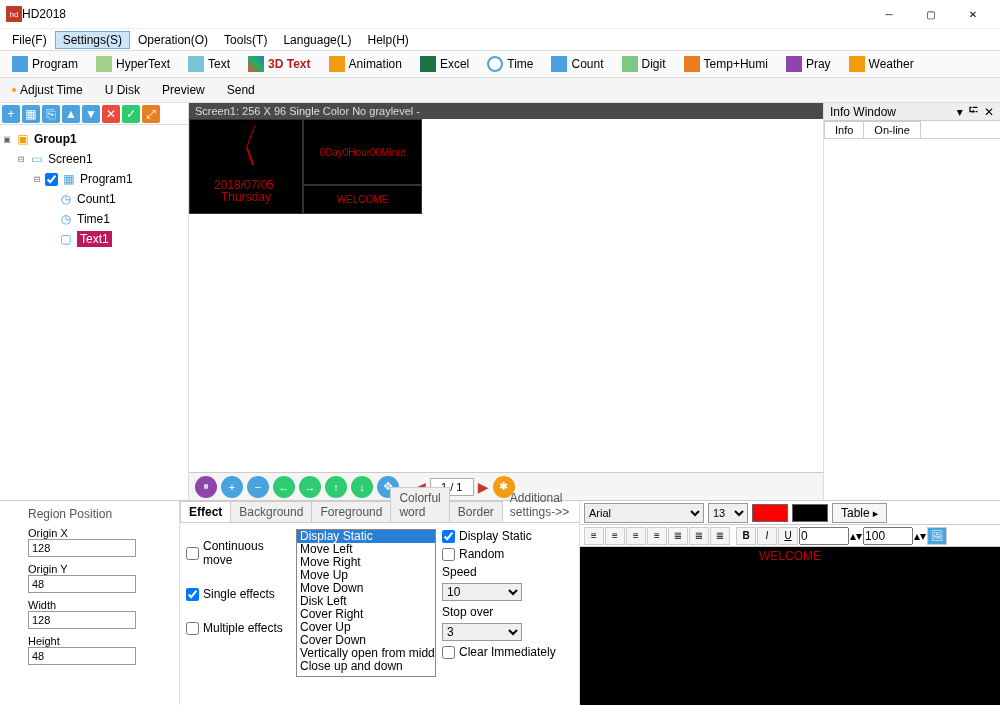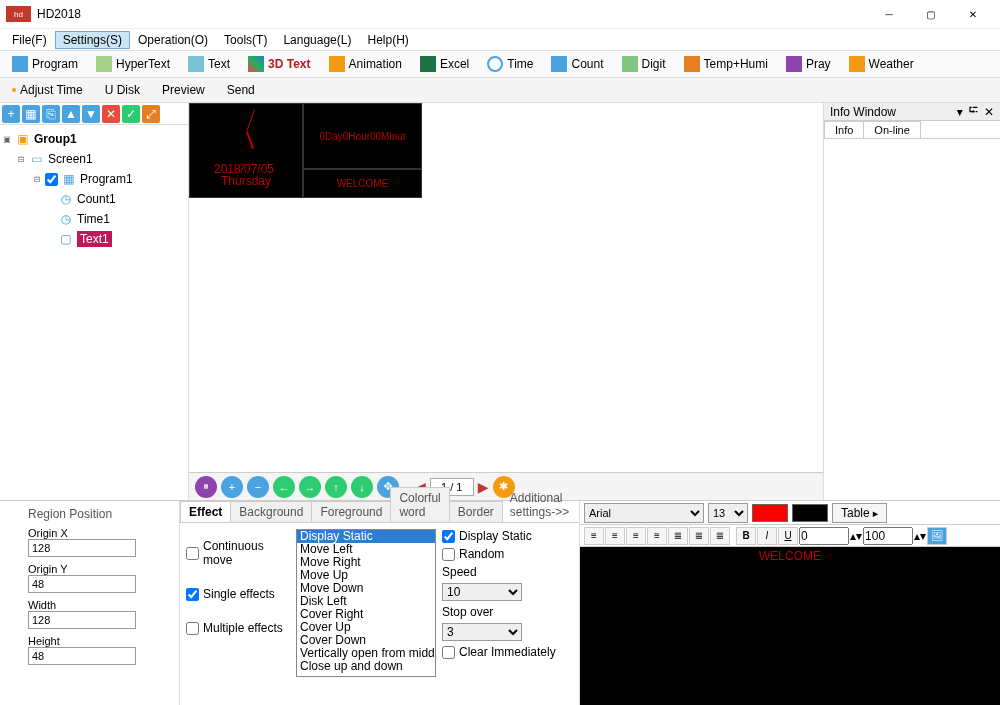--- a/index.html
+++ b/index.html
@@ -1,18 +1,18 @@
 <!DOCTYPE html>
 <html><head>
 <meta charset="utf-8">
 <style>
 * { box-sizing: border-box; margin: 0; padding: 0; font-family: "Segoe UI", Tahoma, sans-serif; font-size: 12px; }
 body { background: #fff; width: 1000px; height: 705px; overflow: hidden; display: flex; flex-direction: column; }
 .titlebar { height: 29px; display: flex; align-items: center; padding: 0 6px; background: #fff; border-bottom: 1px solid #eee; }
-.titlebar .icon { width: 25px; height: 16px; background: #c0392b; margin-right: 6px; display: flex; align-items: center; justify-content: center; color: #fff; font-size: 8px; }
+.titlebar .icon { width: 16px; height: 16px; background: #c0392b; display: flex; align-items: center; justify-content: center; color: #fff; font-size: 8px; }
 .titlebar .spacer { flex: 1; }
 .win-btn { width: 42px; height: 28px; display: flex; align-items: center; justify-content: center; font-family: "Segoe MDL2 Assets", sans-serif; font-size: 10px; }
 .menubar { height: 22px; display: flex; align-items: center; padding: 0 4px; border-bottom: 1px solid #ddd; }
 .menubar .mi { padding: 2px 8px; cursor: default; }
 .menubar .mi.selected { background: #cde6f7; border: 1px solid #79a8d1; padding: 1px 7px; }
 .ribbon { display: flex; align-items: center; padding: 2px 4px; border-bottom: 1px solid #ddd; background: #fafafa; }
 .ribbon .rb { display: flex; align-items: center; padding: 3px 8px; margin-right: 2px; cursor: default; gap: 4px; }
 .ribbon .ric { width: 16px; height: 16px; }
 .ribbon2 { display: flex; align-items: center; padding: 2px 4px; border-bottom: 1px solid #ddd; background: #f5f5f5; }
 .ribbon2 .rb { display: flex; align-items: center; padding: 3px 8px; margin-right: 2px; gap: 4px; }
@@ -204,20 +204,21 @@
           <span class="lbl">Time1</span>
         </div>
       <div class="tree-row indent3 selected">
           <span class="ic" style="color:#4aa3df">▢</span>
           <span class="lbl">Text1</span>
         </div>
     </div>
   </div>
 
   <div class="centerpanel">
+    <div class="screenhdr">Screen1: 256 X 96  Single Color No graylevel -</div>
     <div class="canvas">
       <div class="led">
         <div class="clock">
           <div class="hands">
             <div style="position:absolute;width:1px;height:24px;background:#b00;transform-origin:top;transform:rotate(200deg)"></div>
             <div style="position:absolute;width:2px;height:18px;background:#b00;transform-origin:top;transform:rotate(340deg)"></div>
           </div>
           <div class="date">2018/07/05</div>
           <div class="day">Thursday</div>
         </div>

